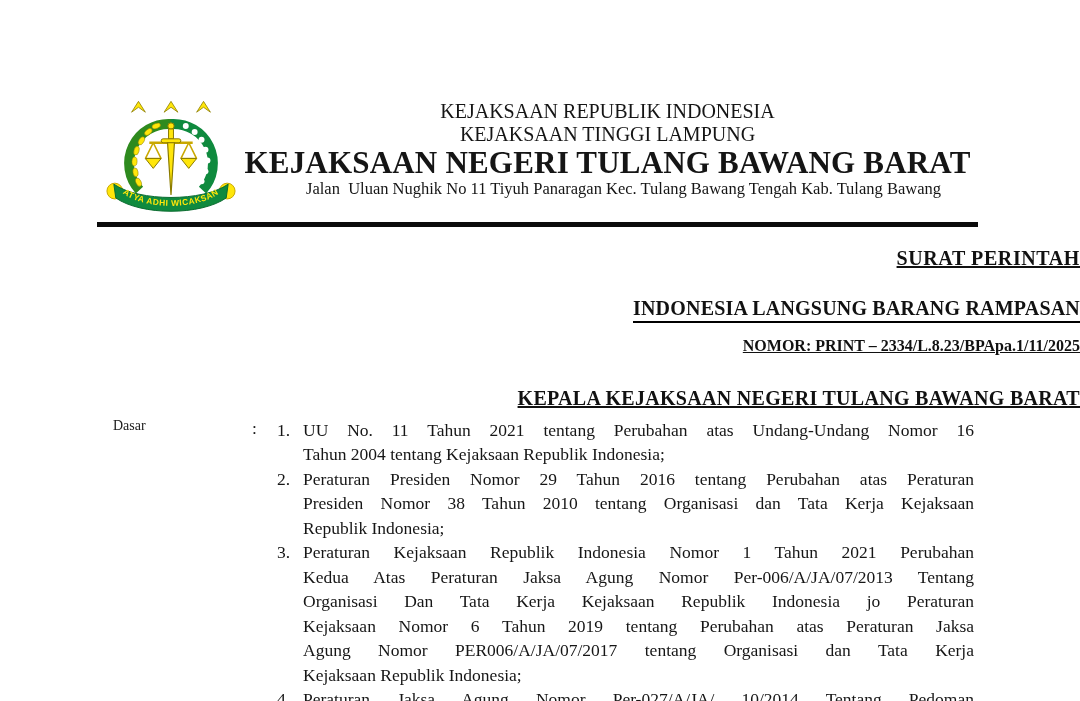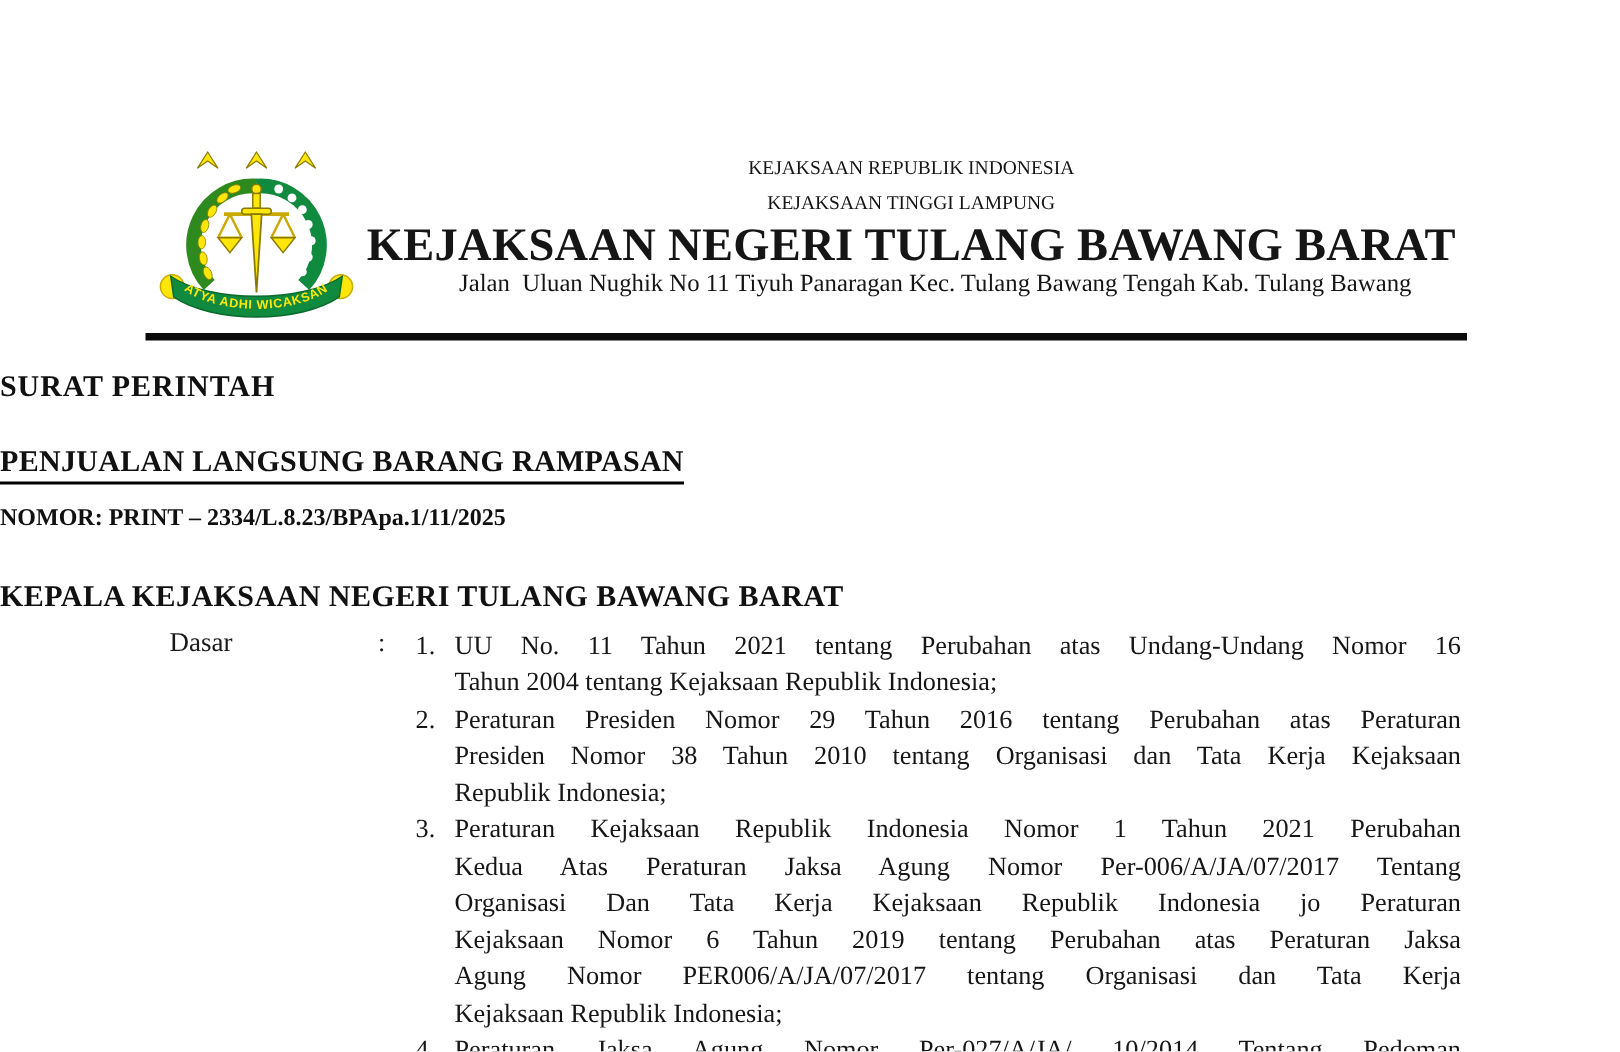--- a/index.html
+++ b/index.html
@@ -13,36 +13,36 @@
     color:#1a1a1a;
   }
 
   
   .logo { position:absolute; left:102px; top:99px; width:138px; height:124px; }
 
   .lh-text {
     position:absolute; left:235px; top:100px; width:745px;
     text-align:center; color:#151515;
   }
-  .org-line { font-size:13px; line-height:23px; }
+  .org-line { font-size:20px; line-height:23px; }
   .office-name { font-size:31px; line-height:33px; font-weight:bold; letter-spacing:0.2px; white-space:nowrap; }
   .addr { font-size:16.5px; line-height:20px; white-space:pre-wrap;padding-left:32px; }
 
   .rule { position:absolute; left:97px; top:222px; width:881px; height:5px; background:#0b0b0b; }
 
   
-  .center-line { position:absolute; left:0; width:1080px; text-align:left; font-weight:bold; color:#111; }
+  .center-line { position:absolute; left:0; width:1080px; text-align:right; font-weight:bold; color:#111;text-decoration:underline; }
   .doc-type   { top:247px; font-size:20px; letter-spacing:0.6px; }
   .subject    { top:297px; font-size:20px; letter-spacing:0.2px; }
   .subject span { display:inline-block; border-bottom:2.5px solid #000; padding-bottom:1px; }
   .number     { top:321px; font-size:16px;margin-top:16px; }
   .issuer     { top:387px; font-size:20px; letter-spacing:0.3px; }
 
   
-  .dasar-label { position:absolute; left:113px; top:418px; font-size:18px; }
+  .dasar-label { position:absolute; left:113px; top:418px; font-size:14px; }
   .dasar-colon { position:absolute; left:252px; top:418px; font-size:17.5px; }
 
   .dasar-list {
     position:absolute; left:277px; top:418px; width:697px;
     font-size:17.5px; line-height:24.45px; color:#161616;
   }
   .bline { display:flex; }
   .num { flex:none; width:26px; text-align:left; }
   .btext { flex:1; text-align:justify; text-align-last:justify; -moz-text-align-last:justify; }
   .btext.end { text-align-last:left; -moz-text-align-last:left; }
@@ -110,21 +110,21 @@
     <div class="org-line">KEJAKSAAN REPUBLIK INDONESIA</div>
     <div class="org-line">KEJAKSAAN TINGGI LAMPUNG</div>
     <div class="office-name">KEJAKSAAN NEGERI TULANG BAWANG BARAT</div>
     <div class="addr">Jalan  Uluan Nughik No 11 Tiyuh Panaragan Kec. Tulang Bawang Tengah Kab. Tulang Bawang</div>
   </div>
 
   <div class="rule"></div>
 
   <div class="center-line doc-type">SURAT PERINTAH</div>
   <div class="center-line subject">
-    <span>PENJUALAN LANGSUNG BARANG RAMPASAN</span>
+    <span>INDONESIA LANGSUNG BARANG RAMPASAN</span>
   </div>
   <div class="center-line number">NOMOR: PRINT – 2334/L.8.23/BPApa.1/11/2025</div>
   <div class="center-line issuer">KEPALA KEJAKSAAN NEGERI TULANG BAWANG BARAT</div>
 
   <div class="dasar-label">Dasar</div>
   <div class="dasar-colon">:</div>
 
   <div class="dasar-list">
 
     <div class="bline">
@@ -148,21 +148,21 @@
       <span class="num"></span>
       <span class="btext end">Republik Indonesia;</span>
     </div>
 
     <div class="bline">
       <span class="num">3.</span>
       <span class="btext">Peraturan Kejaksaan Republik Indonesia Nomor 1 Tahun 2021 Perubahan</span>
     </div>
     <div class="bline">
       <span class="num"></span>
-      <span class="btext">Kedua Atas Peraturan Jaksa Agung Nomor Per-006/A/JA/07/2017 Tentang</span>
+      <span class="btext">Kedua Atas Peraturan Jaksa Agung Nomor Per-006/A/JA/07/2013 Tentang</span>
     </div>
     <div class="bline">
       <span class="num"></span>
       <span class="btext">Organisasi Dan Tata Kerja Kejaksaan Republik Indonesia jo Peraturan</span>
     </div>
     <div class="bline">
       <span class="num"></span>
       <span class="btext">Kejaksaan Nomor 6 Tahun 2019 tentang Perubahan atas Peraturan Jaksa</span>
     </div>
     <div class="bline">

